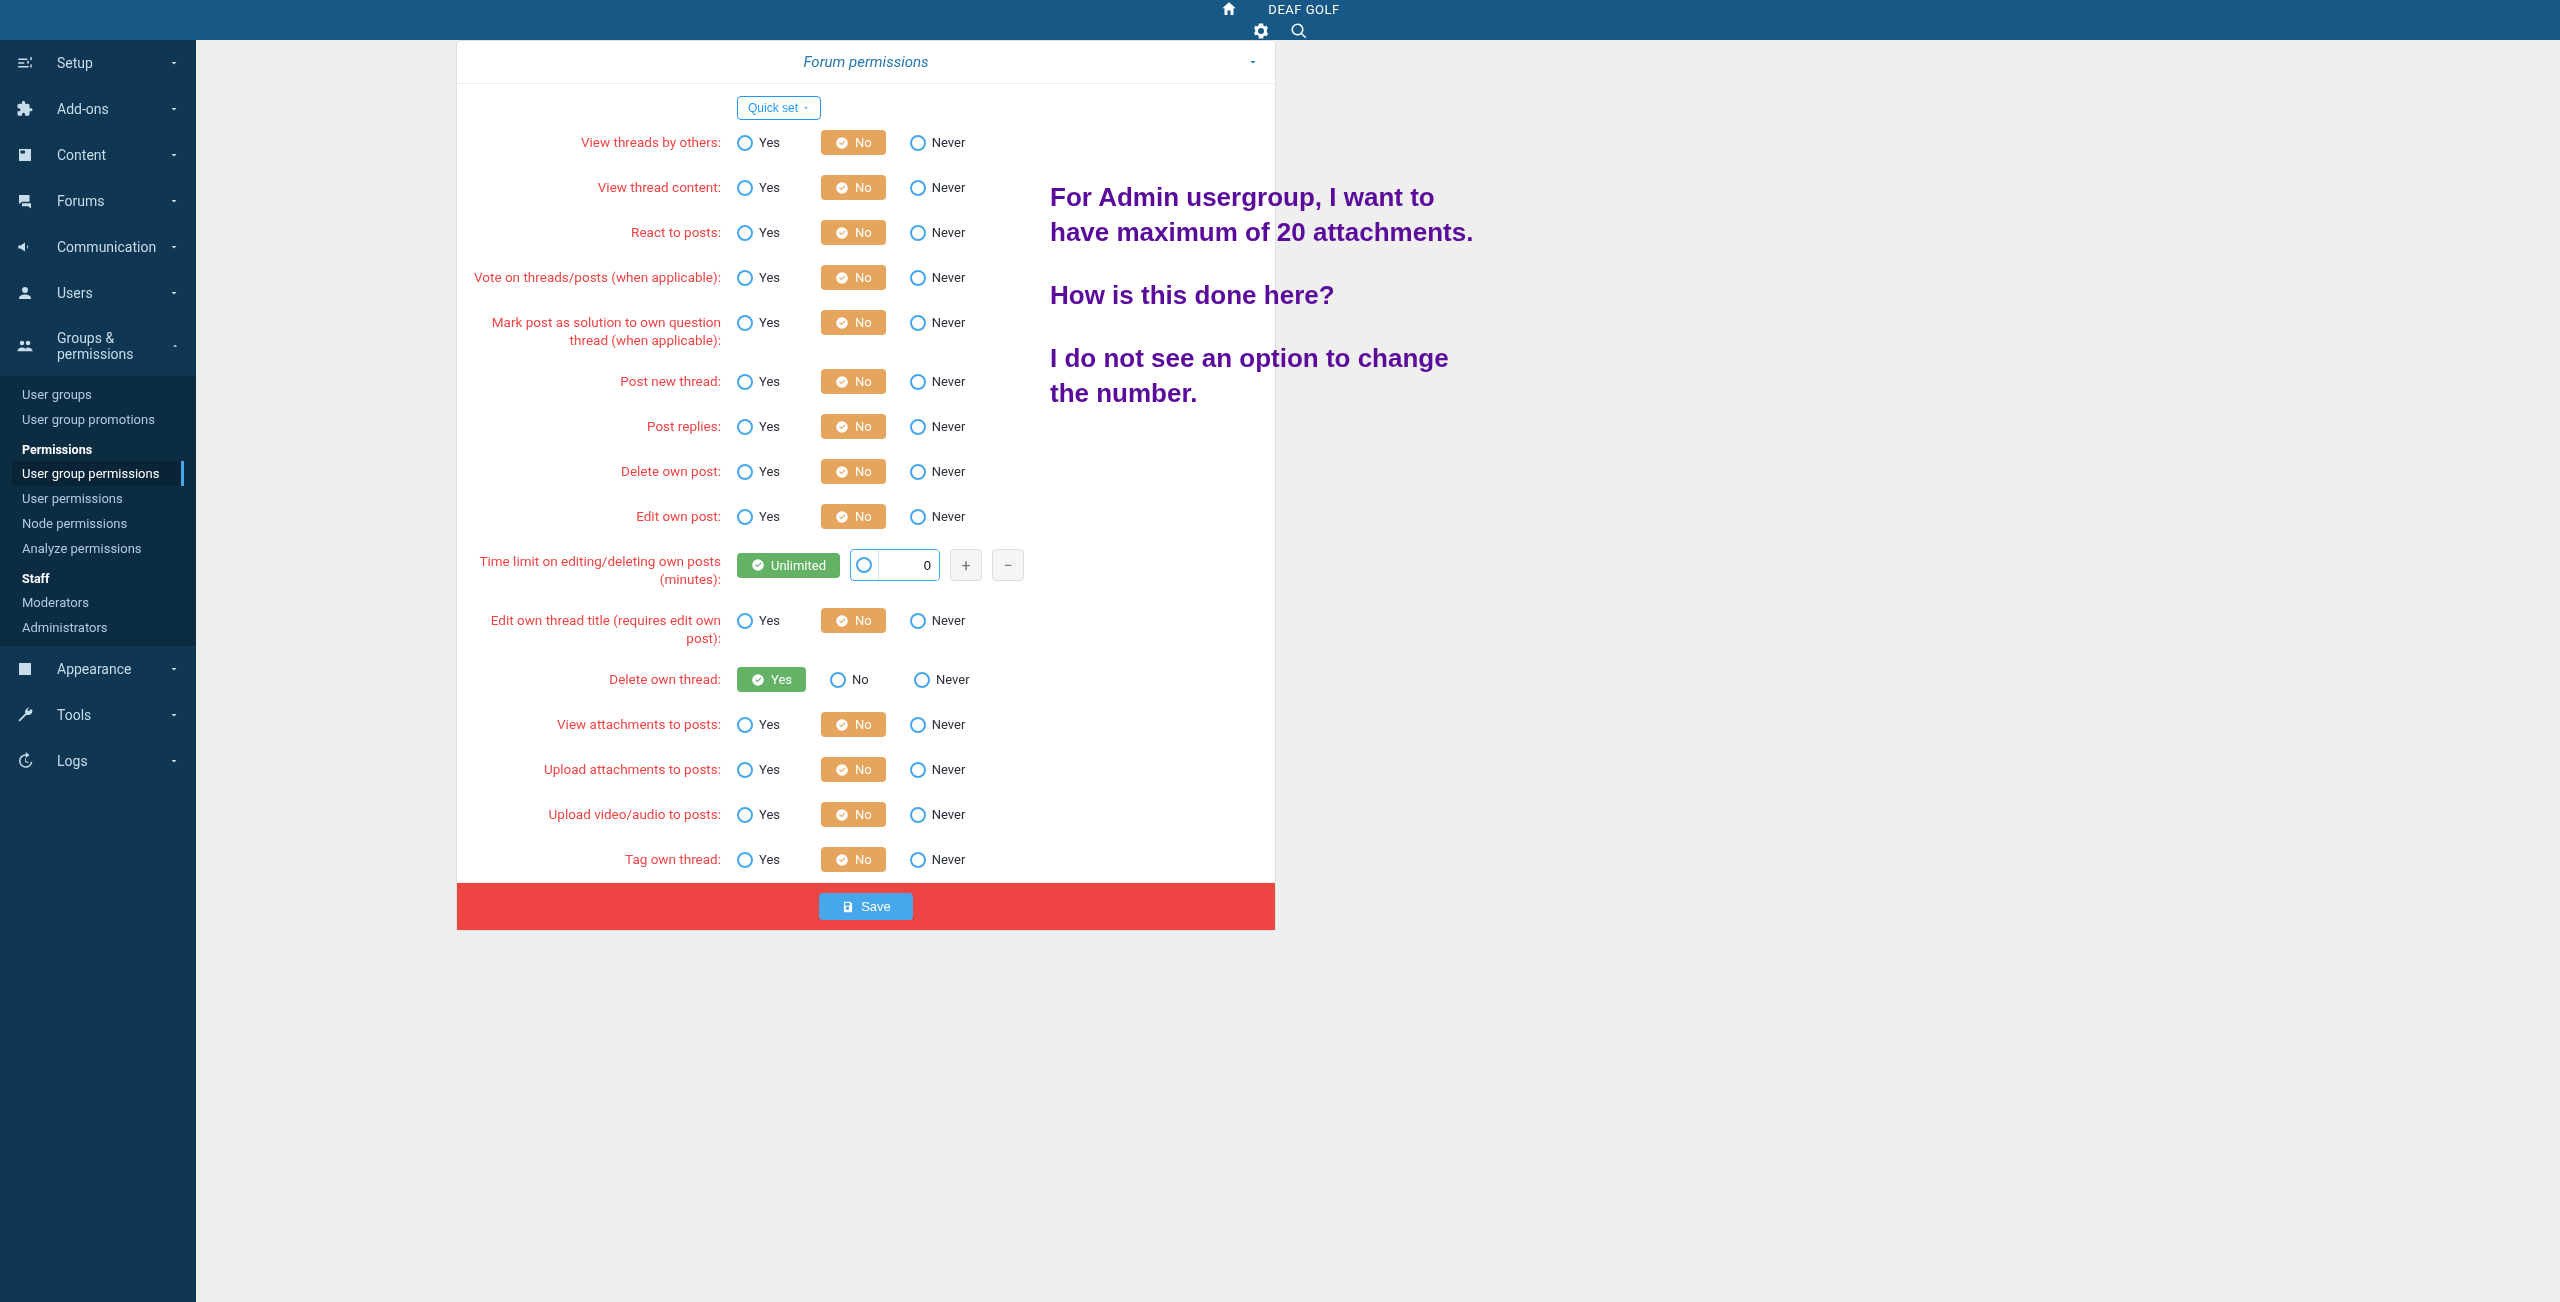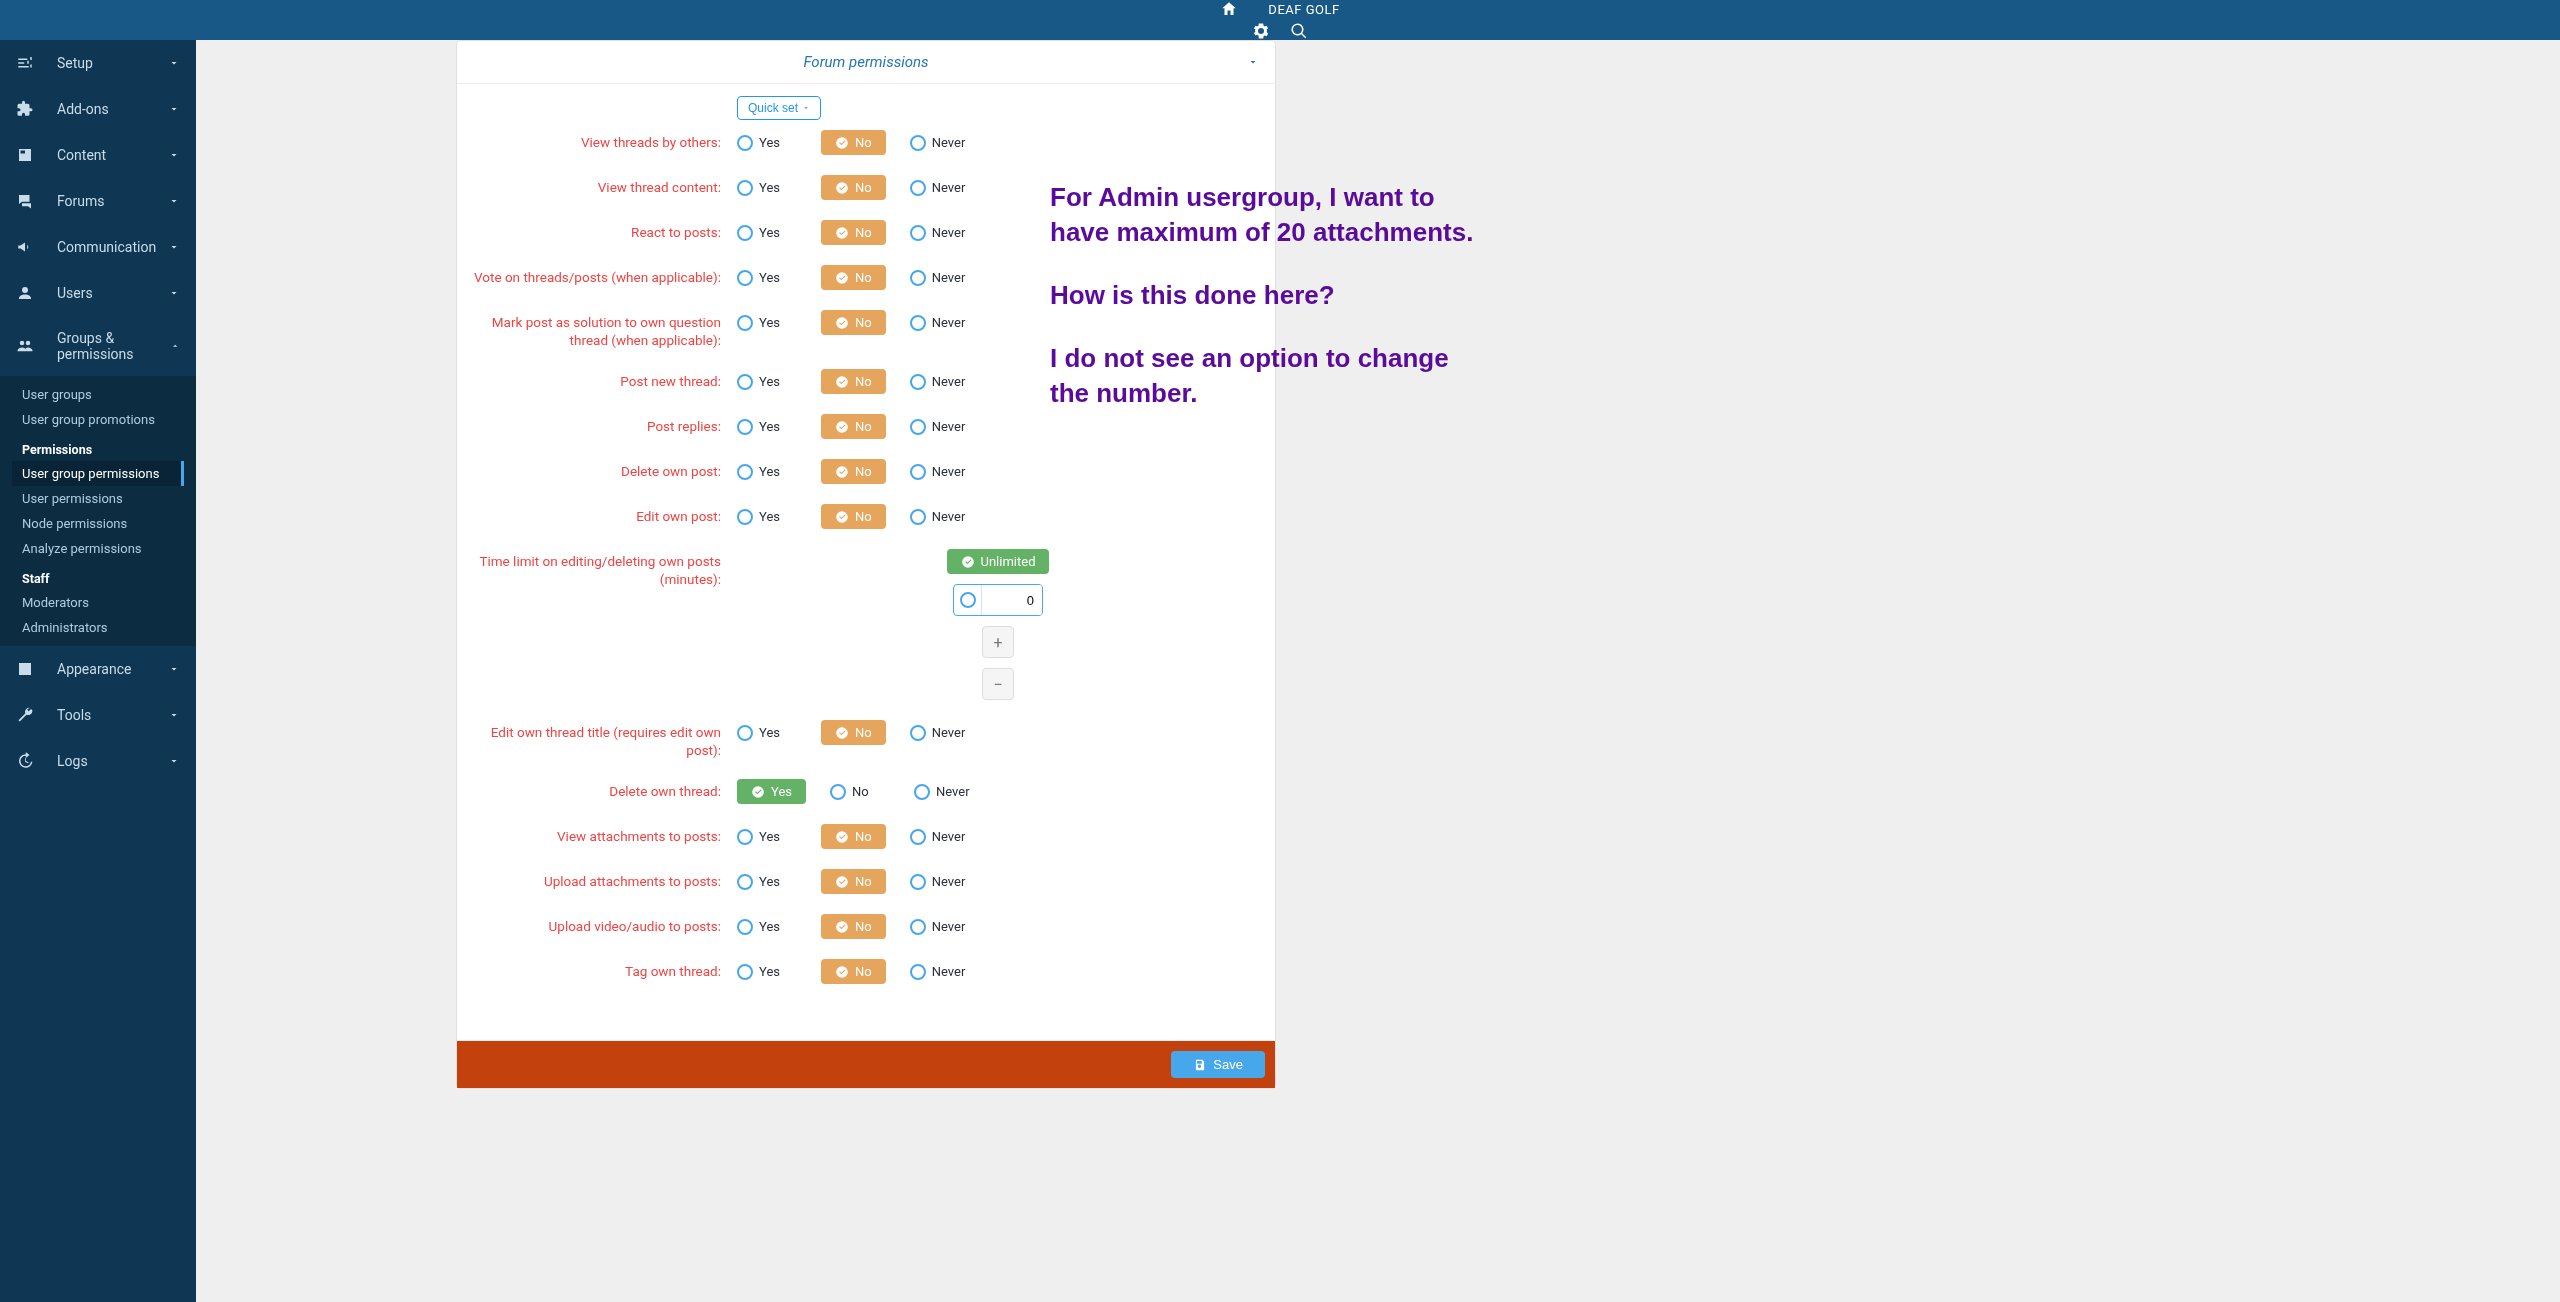--- a/index.html
+++ b/index.html
@@ -40,28 +40,28 @@
 
     .radio-option { display:flex; align-items:center; gap:6px; cursor:pointer; font-size:13px; min-width:60px;}
     .radio-circle { width:16px; height:16px; border:2px solid #47a7eb; border-radius:50%; display:inline-block; position:relative;}
     .pill { border-radius:4px; padding:5px 14px; display:inline-flex; align-items:center; gap:6px; font-size:13px; color:#fff; cursor:pointer;}
     .pill svg { width:14px;height:14px;fill:#fff;}
     .pill-orange { background:#e6a55d; }
     .pill-green { background:#63b265; }
 
     .never-option { display:flex; align-items:center; gap:6px; font-size:13px; cursor:pointer;}
 
-    .numeric-row .perm-controls { gap:10px;flex-direction:column; }
+    .numeric-row .perm-controls { gap:10px; }
     .num-group { display:flex; align-items:center; border:1px solid #47a7eb; border-radius:4px; overflow:hidden; }
     .num-group .rc { width:28px; height:30px; display:flex; align-items:center; justify-content:center; border-right:1px solid #d0e4f3;}
     .num-group .rc .radio-circle{border-color:#47a7eb;}
     .num-group input { width:60px; border:none; text-align:right; padding:0 8px; font-size:13px; height:30px; outline:none;}
     .step-btn { width:32px; height:32px; display:flex; align-items:center;justify-content:center; background:#f5f5f5; border:1px solid #ddd; border-radius:4px; cursor:pointer; font-size:16px; color:#777;}
 
-    .save-bar { display:flex; justify-content:flex-end; padding:10px; border-top:1px solid #eee; background:#c2410c;margin-top:46px;}
+    .save-bar { display:flex; justify-content:center; padding:10px; border-top:1px solid #eee; background:#ef4444;}
     .btn-save { background:#47a7eb; color:#fff; border:none; border-radius:4px; padding:6px 22px; font-size:13px; cursor:pointer; display:inline-flex; align-items:center; gap:6px;}
     .btn-save svg{width:14px;height:14px;fill:#fff;}
 
     .annotation { position:fixed; left:1050px; top:180px; width:440px; font-family: Arial, sans-serif; font-size:26px; font-weight:bold; color:#5b0b9b; line-height:1.35; }
     .annotation p{margin-bottom:28px;}
   </style>
 </head>
 <body>
 
 <div class="topbar">

